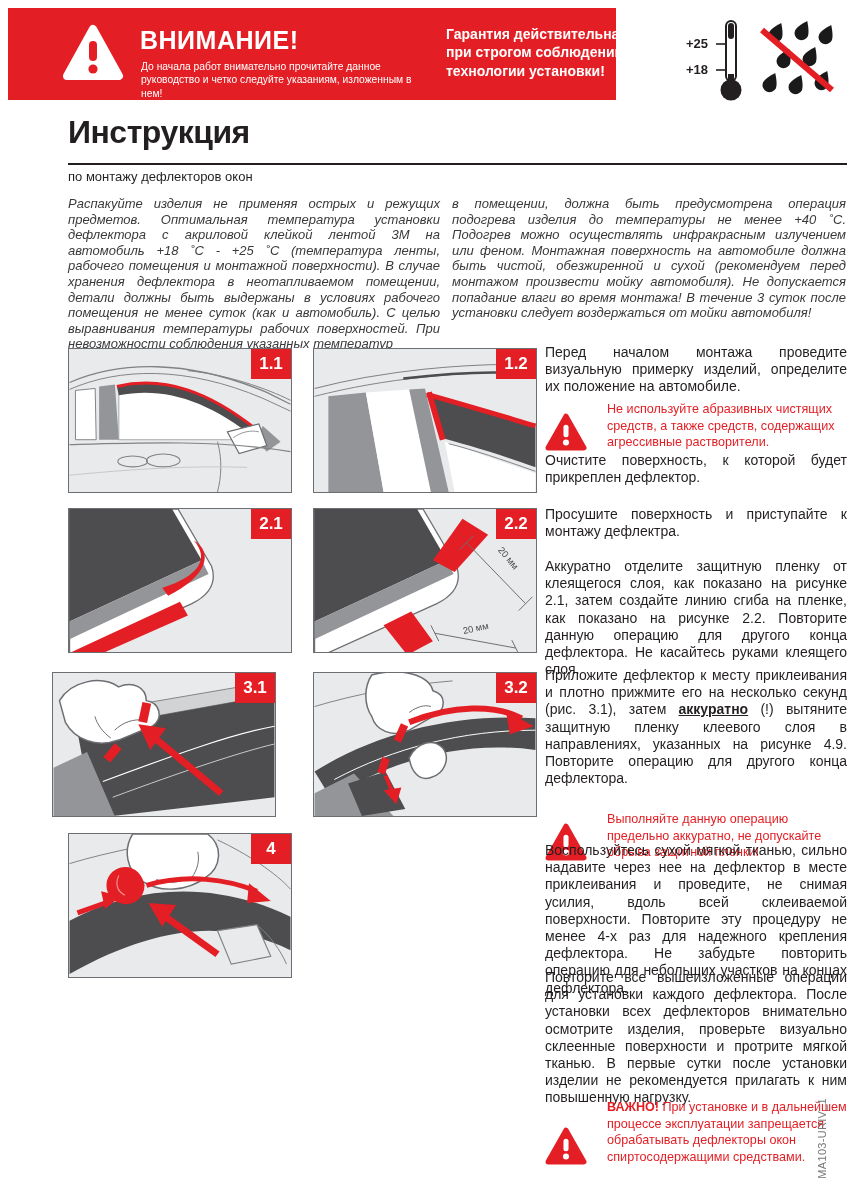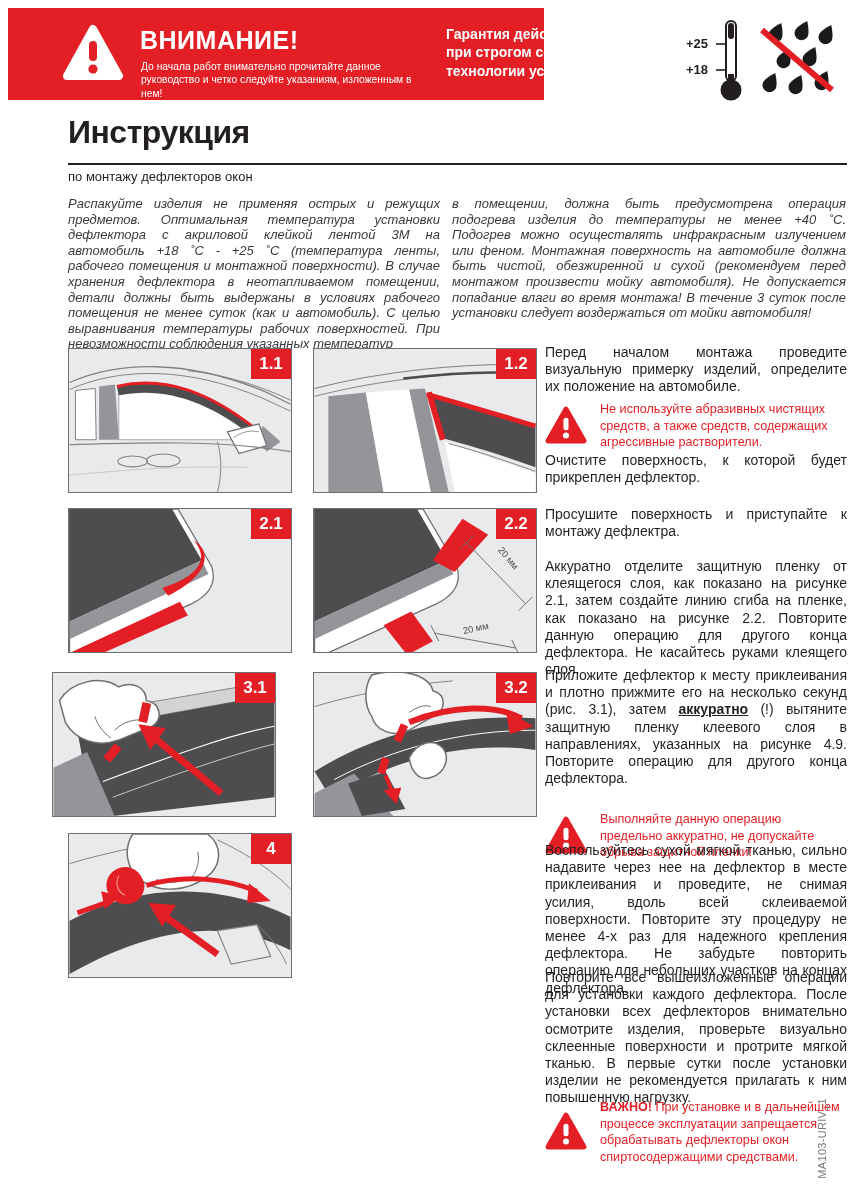--- a/index.html
+++ b/index.html
@@ -2,21 +2,21 @@
 <html><head>
 <meta charset="utf-8">
 <style>
   html,body{margin:0;padding:0;}
   body{
     width:855px;height:1200px;position:relative;background:#ffffff;
     font-family:"Liberation Sans",sans-serif;color:#231f20;overflow:hidden;
   }
   .abs{position:absolute;}
   
-  .banner{left:8px;top:8px;width:536px;height:92px;background:#e31e24;}
+  .banner{left:8px;top:8px;width:608px;height:92px;background:#e31e24;}
   .banner-title{left:132px;top:18px;font-size:25px;font-weight:bold;color:#fff;letter-spacing:.5px;}
   .banner-sub{left:133px;top:52px;width:280px;font-size:10.3px;line-height:1.3;color:#fff;}
   .banner-guarantee{left:438px;top:17px;width:230px;font-size:14px;font-weight:bold;line-height:1.32;color:#fff;}
   .banner-tri{left:54px;top:16px;}
   
   .thermo{left:686px;top:18px;}
   .norain{left:756px;top:18px;}
   
   .page-title{left:68px;top:114px;font-size:32px;font-weight:bold;letter-spacing:-0.5px;}
   .title-rule{left:68px;top:163px;width:779px;height:2px;background:#231f20;}
@@ -30,21 +30,21 @@
   .p11{left:68px;top:348px;}  .p12{left:313px;top:348px;}
   .p21{left:68px;top:508px;}  .p22{left:313px;top:508px;}
   .p31{left:52px;top:672px;padding-left:13px;}  .p32{left:313px;top:672px;}
   .p4 {left:68px;top:833px;}
   .panel svg{position:absolute;left:0;top:0;}
   .badge{position:absolute;top:0;right:0;width:40px;height:30px;background:#e31e24;
          color:#fff;font-weight:bold;font-size:17px;display:flex;align-items:center;justify-content:center;}
   
   .rtext{left:545px;width:302px;font-size:14px;line-height:17.2px;text-align:justify;color:#231f20;}
   .rtext.last-left{text-align-last:left;}
-  .warn{left:545px;width:302px;display:flex;gap:13px;align-items:center;}
+  .warn{left:545px;width:302px;display:flex;gap:20px;align-items:flex-end;}
   .warn .wtxt{color:#e31e24;font-size:12.6px;line-height:1.32;padding-top:2px;}
   .bold-u{font-weight:bold;text-decoration:underline;}
   .wbold{font-weight:bold;}
   
   .code{left:816px;top:1098px;writing-mode:vertical-rl;transform:rotate(180deg);
         font-size:11px;color:#77787b;letter-spacing:.3px;}
 </style>
 </head>
 <body>
 

